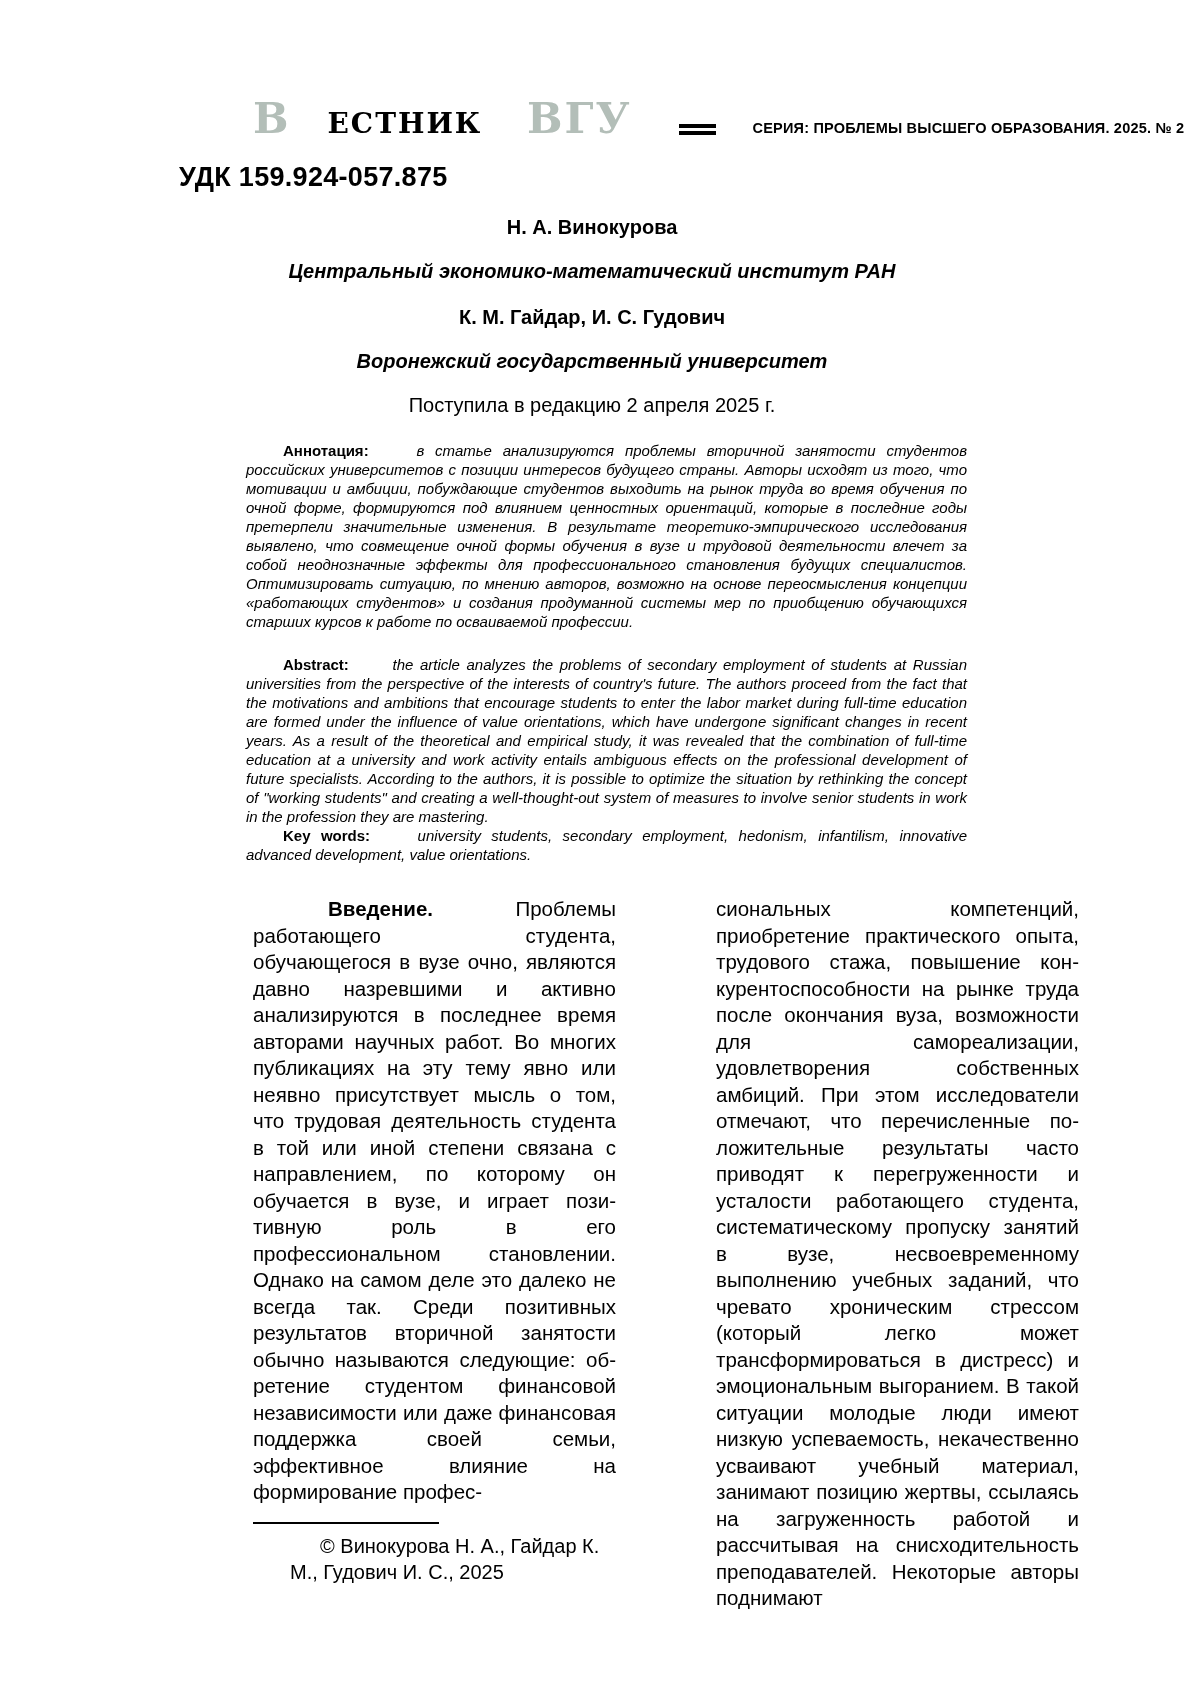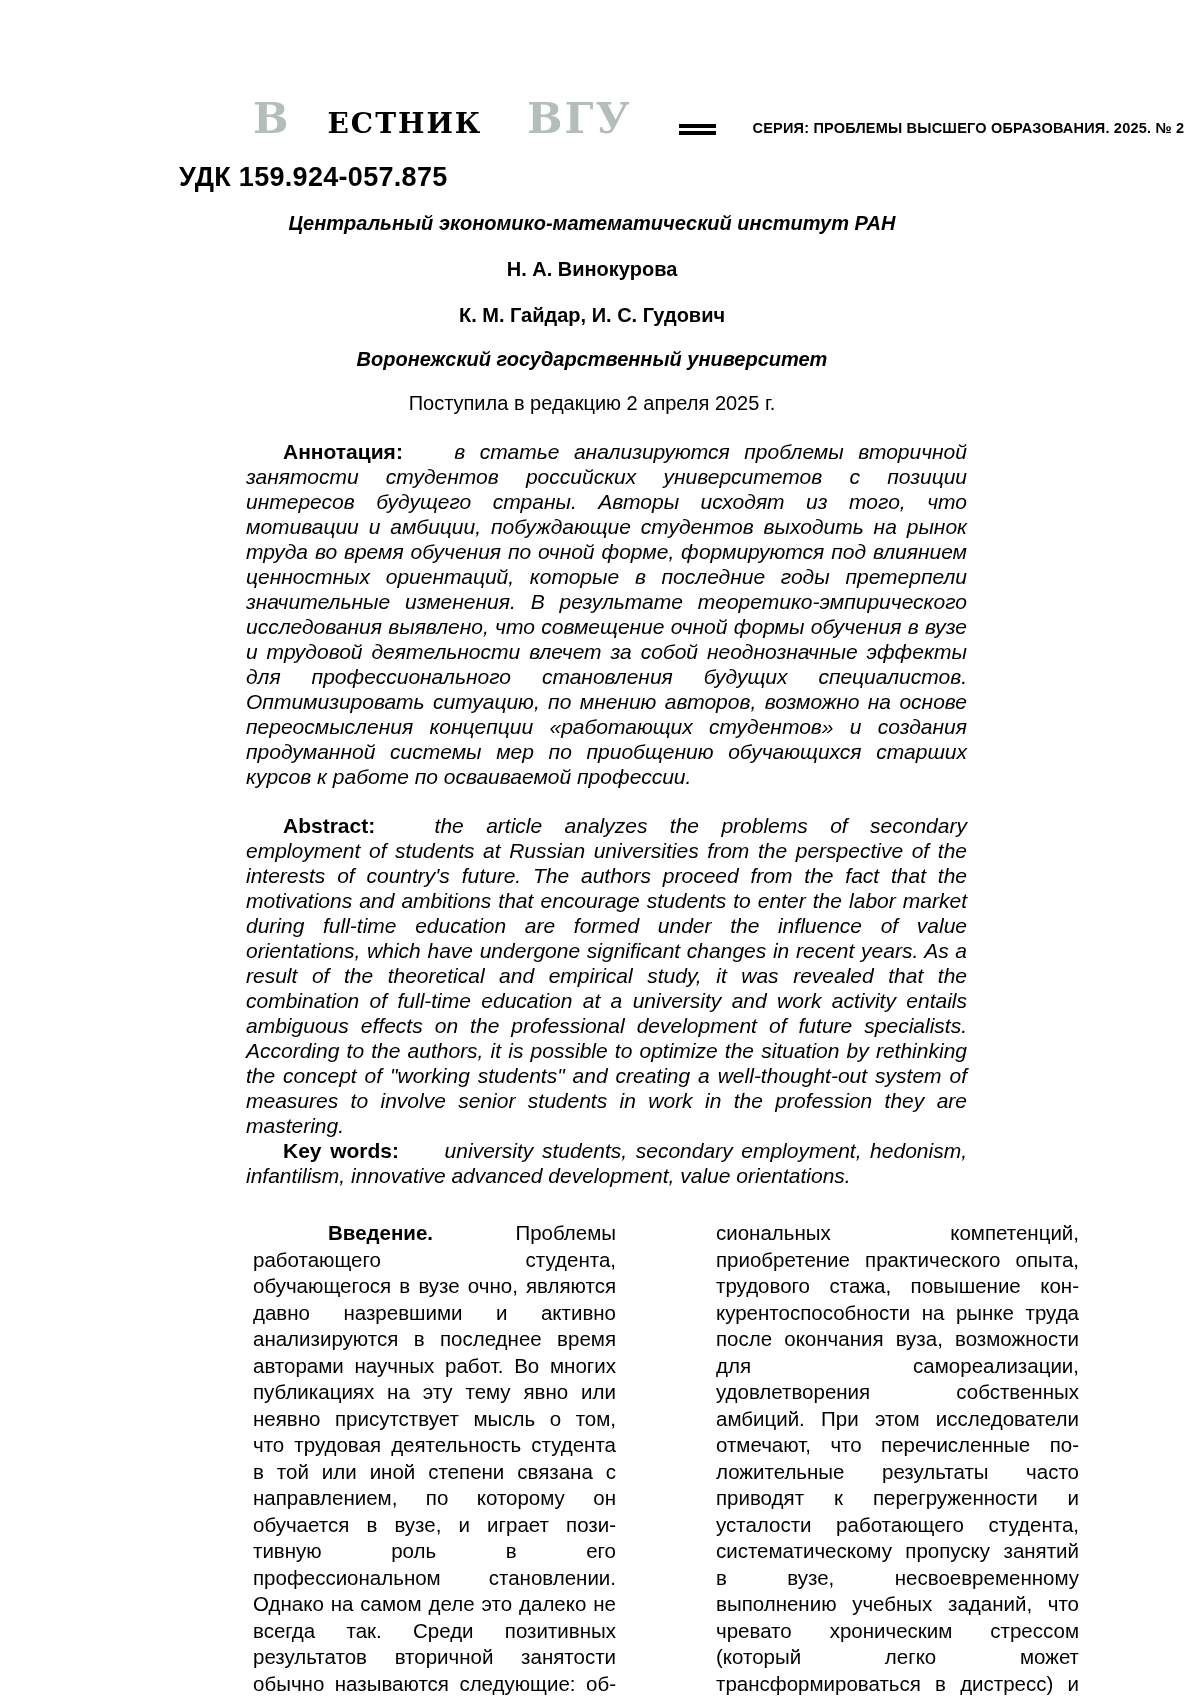--- a/index.html
+++ b/index.html
@@ -44,21 +44,21 @@
   }
   .center-line { text-align: center; font-size: 20px; line-height: 24px; margin-top: 0; }
   .author-line { font-weight: bold; margin-top: 22px; }
   .affil-line { font-weight: bold; font-style: italic; margin-top: 18px; }
   .received-line { margin-top: 20px; }
   .title + .author-line { margin-top: 24px; }
 
   
   .abstract-block {
     margin: 24px 38px 0 30px;
-    font-size: 21px; line-height: 25px;
+    font-size: 15px; line-height: 19px;
     text-align: justify; font-style: italic;
   }
   .abstract-block p { margin: 0; }
   .abstract-block .label { font-style: normal; font-weight: bold; }
   .abstract-en { margin-top: 24px; }
 
   
   .body-cols { display: flex; gap: 26px; margin-top: 32px; }
   .col {
     width: 437px; flex: 0 0 437px;
@@ -91,22 +91,22 @@
       <div class="logo"><span class="lg accent">В</span><span class="sm">ЕСТНИК</span> <span class="lg accent">ВГУ</span></div>
       <div class="double-rule">
         <div class="bar"></div>
         <div class="bar"></div>
       </div>
       <div class="series">СЕРИЯ: ПРОБЛЕМЫ ВЫСШЕГО ОБРАЗОВАНИЯ. 2025. № 2</div>
     </div>
 
     <div class="udc">УДК 159.924-057.875</div>
 
+    <p class="center-line author-line">Н. А. Винокурова</p>
     <p class="center-line affil-line">Центральный экономико-математический институт РАН</p>
-    <p class="center-line author-line">Н. А. Винокурова</p>
     <p class="center-line author-line">К. М. Гайдар, И. С. Гудович</p>
     <p class="center-line affil-line">Воронежский государственный университет</p>
     <p class="center-line received-line">Поступила в редакцию 2 апреля 2025 г.</p>
 
     <div class="abstract-block">
       <p><span class="label">Аннотация:</span> <span>в статье анализируются проблемы вторичной занятости студентов российских уни­верситетов с позиции интересов будущего страны. Авторы исходят из того, что мотивации и ам­биции, побуждающие студентов выходить на рынок труда во время обучения по очной форме, фор­мируются под влиянием ценностных ориентаций, которые в последние годы претерпели значитель­ные изменения. В результате теоретико-эмпирического исследования выявлено, что совмещение очной формы обучения в вузе и трудовой деятельности влечет за собой неоднозначные эффекты для профессионального становления будущих специалистов. Оптимизировать ситуацию, по мне­нию авторов, возможно на основе переосмысления концепции «работающих студентов» и создания продуманной системы мер по приобщению обучающихся старших курсов к работе по осваиваемой профессии.</span></p>
     </div>
 
     <div class="abstract-block abstract-en">
       <p><span class="label">Abstract:</span> <span>the article analyzes the problems of secondary employment of students at Russian universities from the perspective of the interests of country's future. The authors proceed from the fact that the motivations and ambitions that encourage students to enter the labor market during full-time education are formed under the influence of value orientations, which have undergone significant changes in recent years. As a result of the theoretical and empirical study, it was revealed that the combination of full-time education at a university and work activity entails ambiguous effects on the professional development of future specialists. According to the authors, it is possible to optimize the situation by rethinking the concept of "working students" and creating a well-thought-out system of measures to involve senior students in work in the profession they are mastering.</span></p>

